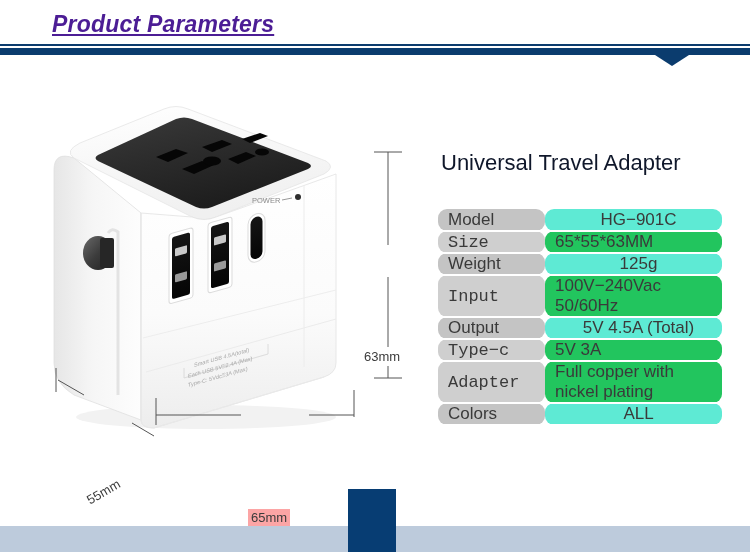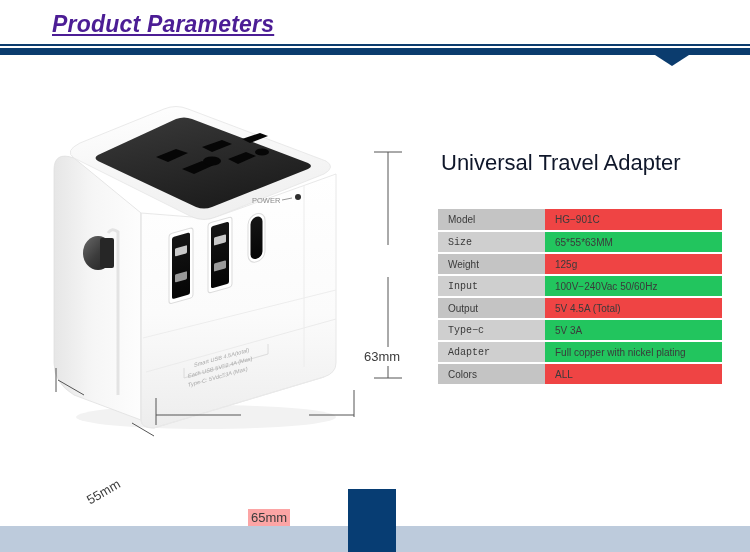--- a/index.html
+++ b/index.html
@@ -55,27 +55,28 @@
   .prod-name {
     position: absolute; left: 441px; top: 150px;
     font-size: 22px; color: #0f172a; white-space: nowrap;
   }
   .spec-table {
     position: absolute; left: 438px; top: 209px;
     width: 284px; border-collapse: collapse;
   }
   .spec-table tr { height: 22px; }
   .spec-table td {
-    font-size: 10px; color: #3a3a3a;
+    font-size: 17px; color: #3a3a3a;
     padding: 0 0 0 10px; vertical-align: middle;
     border-bottom: 2px solid #ffffff;
+    border-radius: 9px;
   }
   .spec-table td.k { width: 107px; }
   .spec-table tr.odd td.k { background: #c4c4c4; }
-  .spec-table tr.odd td.v { background: #ef4444; }
+  .spec-table tr.odd td.v { background: #5eead4; text-align: center; }
   .spec-table tr.even td.k { background: #cfcfcf; font-family: Liberation Mono, monospace; }
   .spec-table tr.even td.v { background: #22c55e; margin-top: 20px; }
 
   
   .footer-bar {
     position: absolute; left: 0; top: 526px; width: 750px; height: 26px;
     background: #bdcbdc;
   }
   .footer-box {
     position: absolute; left: 348px; top: 489px;

